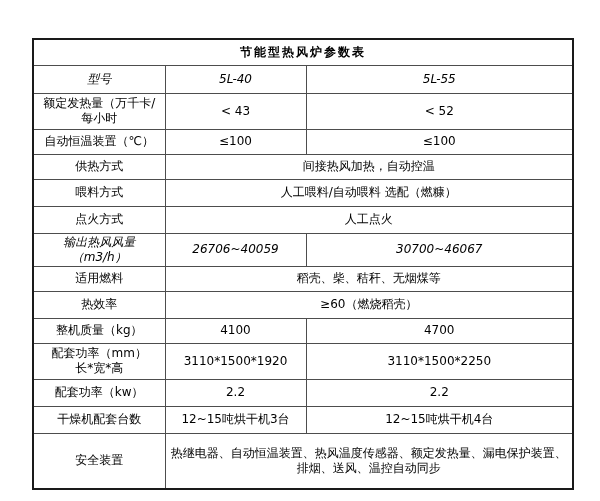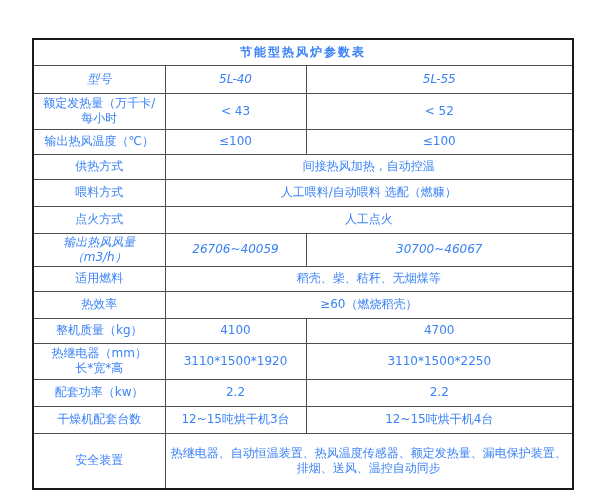--- a/index.html
+++ b/index.html
@@ -22,21 +22,21 @@
     width: 540px;
     border-collapse: collapse;
     table-layout: fixed;
     border: 2px solid #1a1a1a;
     background: #ffffff;
   }
   table.spec td {
     border: 1px solid #4d4d4d;
     text-align: center;
     vertical-align: middle;
-    color: #3b82f6;
+    color: #000000;
     font-size: 12px;
     line-height: 1.25;
     padding: 1px 2px;
     overflow: hidden;
     margin-left: 12px;
   }
   td.title-cell {
     font-size: 17px;
     font-weight: bold;
     letter-spacing: 2px;
@@ -73,21 +73,21 @@
       <tr class="h36">
         <td>
           <div>额定发热量（万千卡/</div>
           <div>每小时</div>
         </td>
         <td>&lt; 43</td>
         <td>&lt; 52</td>
       </tr>
 
       <tr class="h25">
-        <td>输出热风温度（℃）</td>
+        <td>自动恒温装置（℃）</td>
         <td>≤100</td>
         <td>≤100</td>
       </tr>
 
       <tr class="h25">
         <td>供热方式</td>
         <td colspan="2">间接热风加热，自动控温</td>
       </tr>
 
       <tr class="h27">
@@ -117,21 +117,21 @@
       </tr>
 
       <tr class="h25">
         <td>整机质量（kg）</td>
         <td>4100</td>
         <td>4700</td>
       </tr>
 
       <tr class="h36">
         <td>
-          <div>热继电器（mm）</div>
+          <div>配套功率（mm）</div>
           <div>长*宽*高</div>
         </td>
         <td>3110*1500*1920</td>
         <td>3110*1500*2250</td>
       </tr>
 
       <tr class="h27">
         <td>配套功率（kw）</td>
         <td>2.2</td>
         <td>2.2</td>

